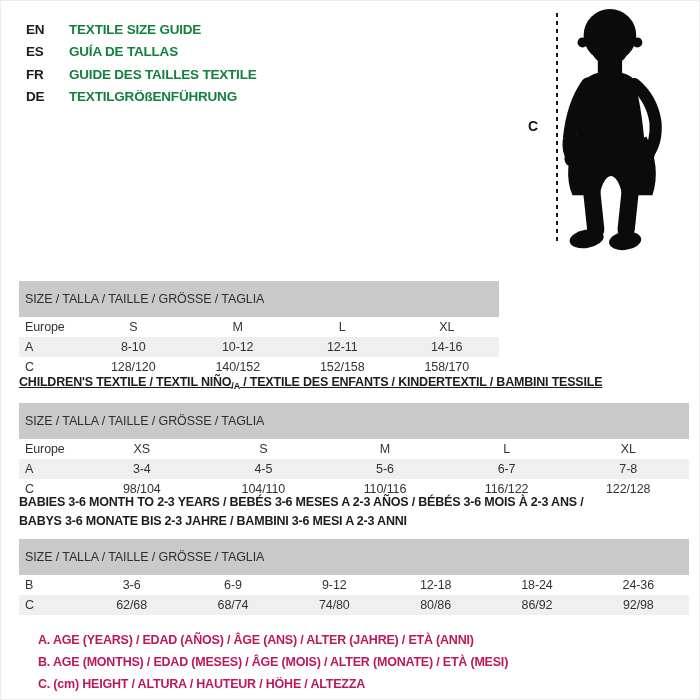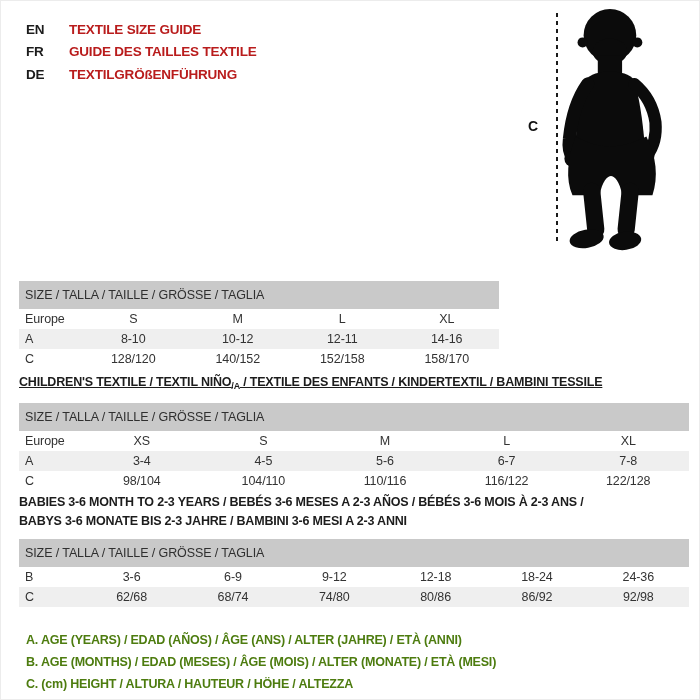--- a/index.html
+++ b/index.html
@@ -6,57 +6,61 @@
   .canvas{
     position:relative;width:698px;height:698px;background:#fff;
     border:1px solid #ececec;overflow:hidden;
     font-family:"Liberation Sans","DejaVu Sans",sans-serif;
     color:#2b2b2b;-webkit-font-smoothing:antialiased;
   }
   
   .lang-list{position:absolute;left:25px;top:13px;}
   .lang-row{display:flex;height:22.5px;align-items:flex-end;}
   .lang-code{width:43px;font-weight:700;font-size:13.5px;letter-spacing:-0.2px;color:#1c1c1c;}
-  .lang-label{font-weight:700;font-size:13.5px;letter-spacing:-0.2px;color:#b91c1c;white-space:nowrap;}
+  .lang-label{font-weight:700;font-size:13.5px;letter-spacing:-0.2px;color:#15803d;white-space:nowrap;}
   
   .measure-line{position:absolute;left:555px;top:12px;width:2px;height:229px;
     background:repeating-linear-gradient(to bottom,#1a1a1a 0 4px,transparent 4px 8px);}
   .measure-label{position:absolute;left:527px;top:117px;font-weight:700;font-size:14px;color:#111;}
   .silhouette{position:absolute;left:558px;top:4px;}
   
   .sec-title{position:absolute;left:18px;font-weight:700;font-size:12.5px;
     letter-spacing:-0.2px;color:#1c1c1c;white-space:nowrap;line-height:19px;}
   .sub{font-size:9px;vertical-align:-3px;font-weight:700;}
   
   table.size-table{position:absolute;left:18px;border-collapse:collapse;table-layout:fixed;
     font-size:12.5px;letter-spacing:-0.1px;color:#333;}
   table.size-table col.label-col{width:62px;}
   table.size-table th{
-    background:#c9c9c9;font-weight:400;text-align:left;height:28px;
+    background:#c9c9c9;font-weight:400;text-align:left;height:36px;
     padding:0 5px 0 6px;font-size:12.5px;color:#2f2f2f;white-space:nowrap;}
   table.size-table td{height:20px;padding:0;text-align:center;vertical-align:middle;white-space:nowrap;}
   table.size-table td.lbl{text-align:left;padding-left:6px;margin-top:33px;}
   tr.shade td{background:#efefef;}
   .t1{top:280px;width:480px;}
   .t2{top:402px;width:670px;}
   .t3{top:538px;width:670px;}
   
   .legend{position:absolute;left:25px;top:628px;}
   .legend-line{font-weight:700;font-size:12.5px;letter-spacing:-0.2px;
-    color:#4d7c0f;line-height:22px;white-space:nowrap;}
+    color:#be185d;line-height:22px;white-space:nowrap;margin-left:12px;}
 </style>
 </head>
 <body>
 
 <div class="canvas">
 
   <div class="lang-list">
     <div class="lang-row">
       <span class="lang-code">EN</span>
       <span class="lang-label">TEXTILE SIZE GUIDE</span>
+    </div>
+    <div class="lang-row">
+      <span class="lang-code">ES</span>
+      <span class="lang-label">GUÍA DE TALLAS</span>
     </div>
     <div class="lang-row">
       <span class="lang-code">FR</span>
       <span class="lang-label">GUIDE DES TAILLES TEXTILE</span>
     </div>
     <div class="lang-row">
       <span class="lang-code">DE</span>
       <span class="lang-label">TEXTILGRÖßENFÜHRUNG</span>
     </div>
   </div>

